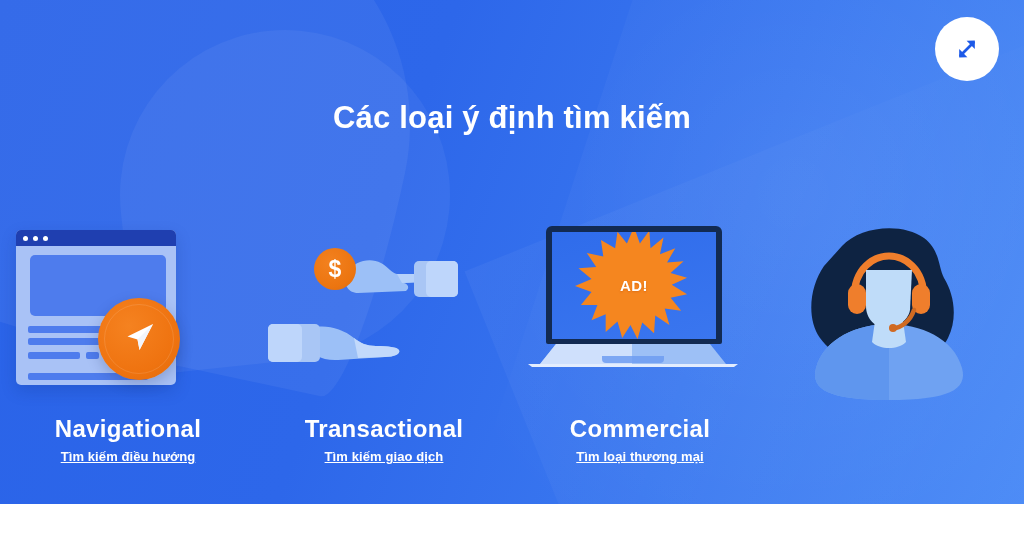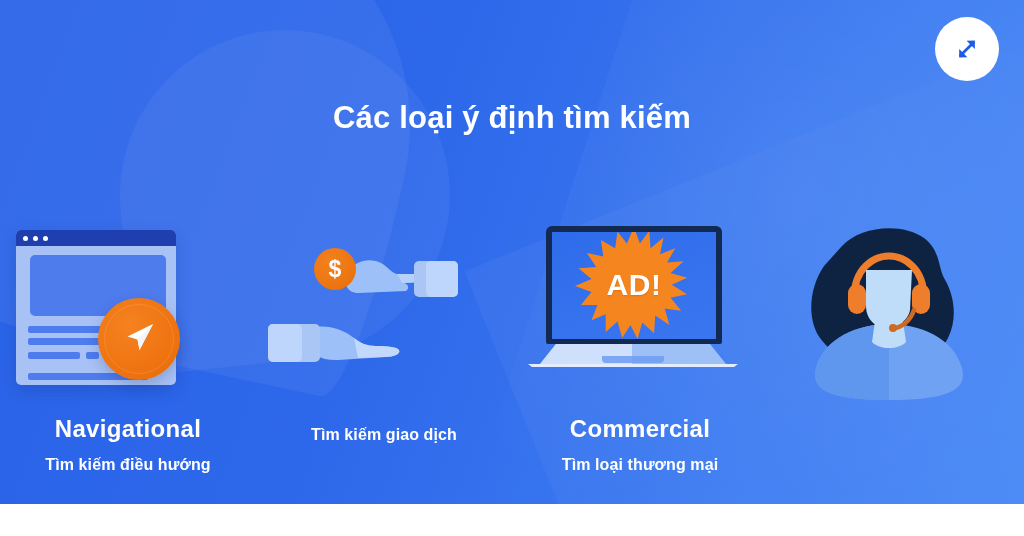--- a/index.html
+++ b/index.html
@@ -94,24 +94,25 @@
   .labels { text-align: center; margin-top: 2px; }
   .label-en {
     color: #ffffff;
     font-size: 24px;
     font-weight: bold;
     letter-spacing: 0.3px;
     line-height: 1.25;
   }
   .label-vi {
     color: #ffffff;
-    font-size: 16px;
-    font-weight: bold;
-    margin-top: 12px;
+    font-size: 13px;
+    font-weight: bold;
+    margin-top: 5px;
     letter-spacing: 0.1px;
+    text-decoration: underline;
   }
 
   
   .browser {
     position: absolute;
     left: 16px; top: 14px;
     width: 160px; height: 155px;
     background: #a9c2f6;
     border-radius: 5px;
     box-shadow: 0 6px 16px rgba(13,40,110,0.18);
@@ -205,21 +206,21 @@
     position: absolute;
     left: 50%; top: 50%;
     width: 118px; height: 118px;
     transform: translate(-50%,-50%);
   }
   .ad-text {
     position: absolute;
     left: 50%; top: 50%;
     transform: translate(-50%,-52%);
     color: #ffffff;
-    font-size: 30px;
+    font-size: 15px;
     font-weight: bold;
     letter-spacing: 0.5px;
     z-index: 3;
     text-shadow: 0 1px 2px rgba(180,70,0,0.35);
   }
   .laptop-base {
     position: absolute;
     left: 0; top: 116px;
     width: 226px; height: 24px;
   }
@@ -317,20 +318,21 @@
             <path d="M46 16 C58 12, 76 16, 88 26 C94 31, 101 34, 110 34
                      C122 34, 131 35, 133 38 C135 42, 128 45, 119 45
                      L72 48 C56 49, 44 42, 42 32 C41 24, 42 18, 46 16 Z" fill="#9cc0f7"></path>
             <path d="M88 26 C94 31, 101 34, 110 34 C122 34, 131 35, 133 38 C135 42, 128 45, 119 45 L92 46 Z" fill="#c2d9fb"></path>
             <rect x="2" y="12" width="52" height="38" rx="5" fill="#a9c6f5"></rect>
             <rect x="2" y="12" width="34" height="38" rx="5" fill="#bed6fb"></rect>
           </svg>
         </div>
       </div>
       <div class="labels">
+        <div class="label-en">Transactional</div>
         <div class="label-vi">Tìm kiếm giao dịch</div>
       </div>
     </div>
 
     <div class="col">
       <div class="art">
         <div class="laptop">
           <div class="laptop-lid">
             <div class="laptop-screen">
               <span class="starburst">

